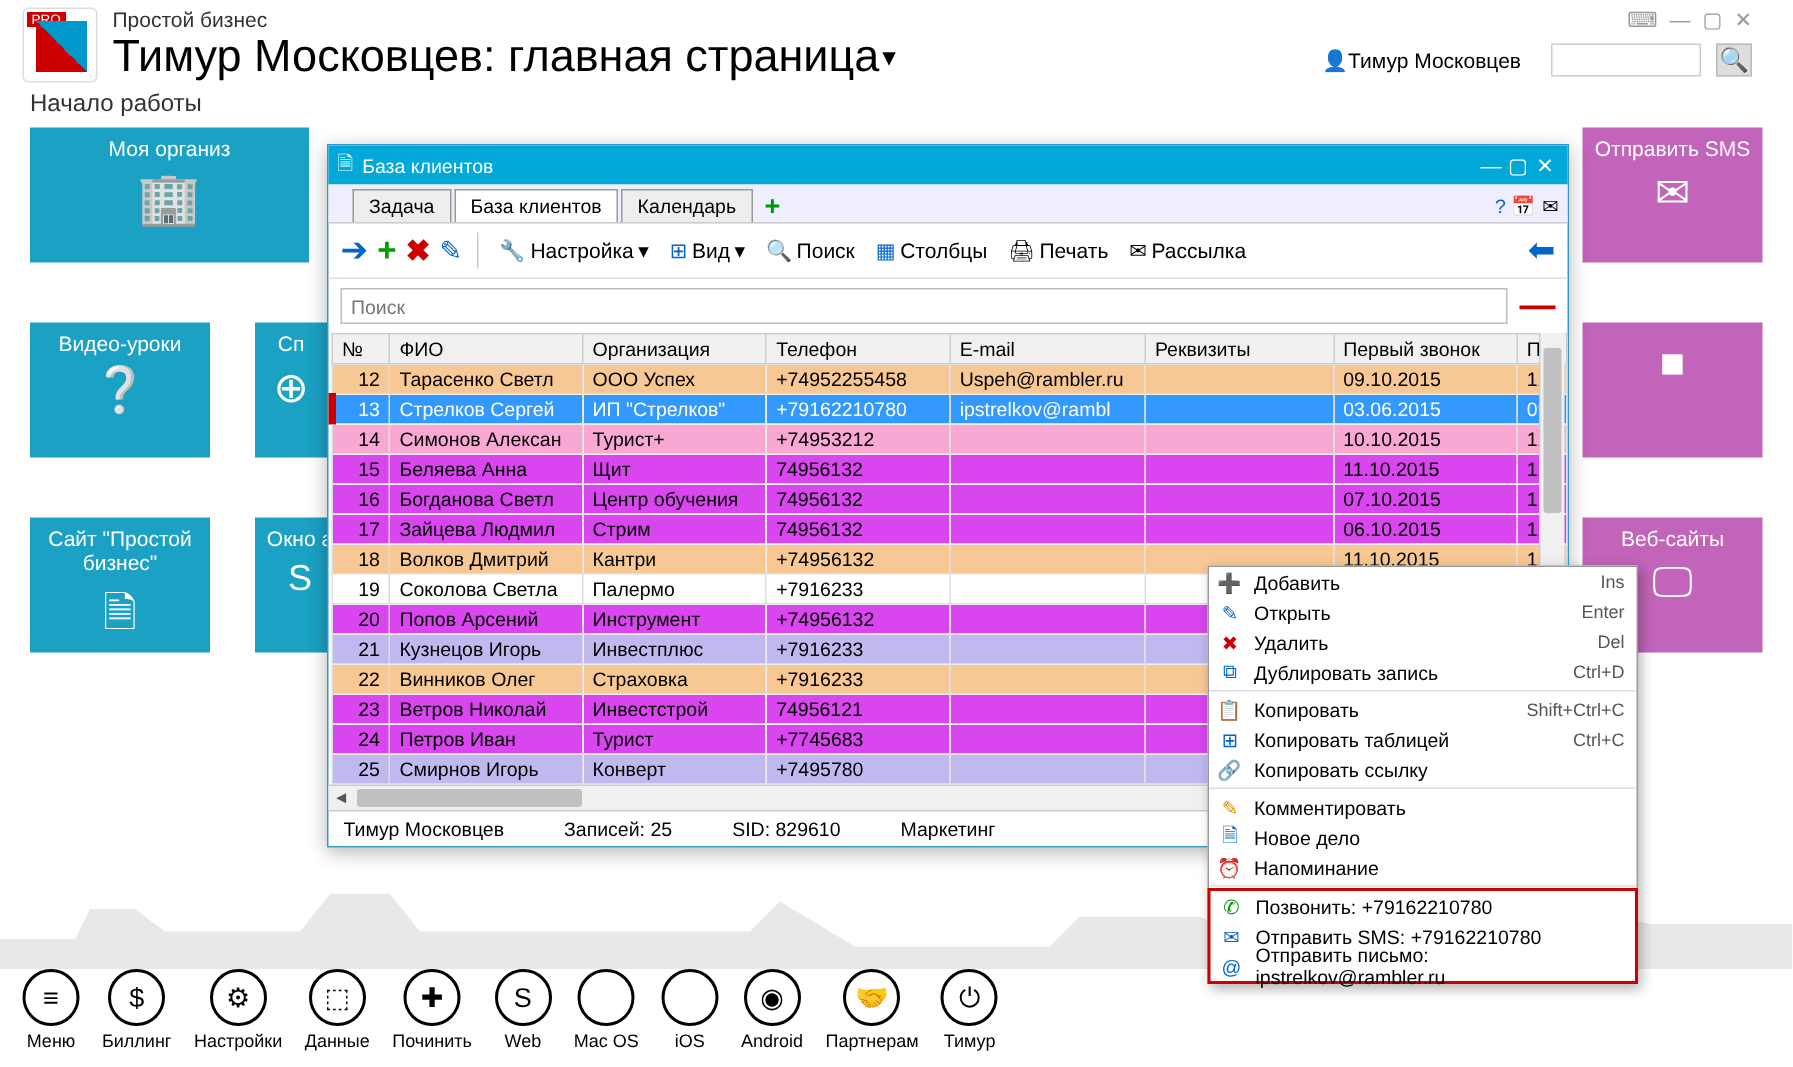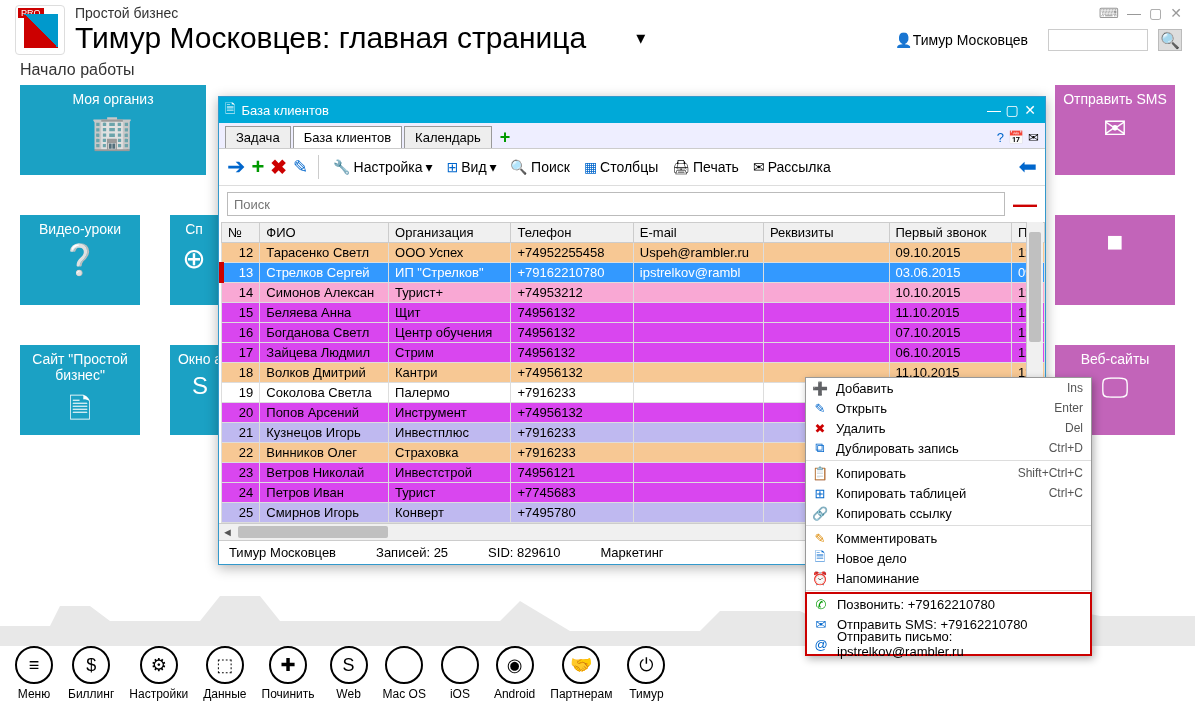--- a/index.html
+++ b/index.html
@@ -1,26 +1,26 @@
 <!DOCTYPE html>
 <html><head>
 <meta charset="utf-8">
 <style>
 * { margin: 0; padding: 0; box-sizing: border-box; font-family: 'Segoe UI', Arial, sans-serif; }
 html, body { width: 1195px; height: 711px; background: #fff; overflow: hidden; position: relative; }
 
 
-.app-header { display: flex; align-items: flex-start; padding: 5px 13px 0 15px; }
+.app-header { display: flex; align-items: flex-start; padding: 5px 27px 0 15px; }
 .logo { width: 50px; height: 50px; margin-right: 10px; position: relative; }
 .logo-box { width: 50px; height: 50px; background: linear-gradient(#fff,#fff); border: 1px solid #ddd; border-radius: 4px; position: relative; overflow: hidden; }
 .logo-box::before { content: "PRO"; position: absolute; top: 2px; left: 2px; background: #c00; color: #fff; font-size: 9px; padding: 0 3px; }
 .logo-box::after { content: ""; position: absolute; top: 8px; left: 8px; width: 34px; height: 34px; background: linear-gradient(45deg, #c00 50%, #0099cc 50%); }
 .header-titles { flex: 1; }
 .subtitle { font-size: 14px; color: #333; }
-.main-title { font-size: 30px; font-weight: 300; color: #000; display: flex; align-items: center; gap: 48px; }
+.main-title { font-size: 30px; font-weight: 300; color: #000; display: flex; align-items: center; }
 .main-title .chevron { font-size: 18px; margin-left: 2px; }
 .header-right { display: flex; align-items: center; gap: 10px; margin-top: 5px; }
 .header-icons-top { display: flex; gap: 8px; justify-content: flex-end; color: #999; font-size: 14px; margin-bottom: 8px; }
 .user-badge { font-size: 14px; display: flex; align-items: center; margin-right: 10px; }
 .search-box { width: 100px; height: 22px; border: 1px solid #ccc; }
 .search-btn { width: 24px; height: 22px; background: #ddd; border: 1px solid #bbb; display: flex; align-items: center; justify-content: center; cursor: pointer; }
 
 .section-label { font-size: 16px; padding: 6px 20px; color: #333; }
 
 
@@ -35,21 +35,21 @@
 .bb-item { text-align: center; font-size: 12px; cursor: pointer; }
 .bb-icon { width: 38px; height: 38px; border: 2px solid #000; border-radius: 50%; display: flex; align-items: center; justify-content: center; margin: 0 auto 3px; font-size: 18px; }
 
 
 .modal { position: absolute; top: 96px; left: 218px; width: 828px; background: #fff; border: 1px solid #3399cc; box-shadow: 0 3px 12px rgba(0,0,0,0.3); }
 .modal-titlebar { background: #00a9d8; height: 26px; display: flex; align-items: center; padding: 0 6px; color: #fff; font-size: 13px; }
 .modal-titlebar .ttl-icon { margin-right: 6px; }
 .modal-titlebar .spacer { flex: 1; }
 .modal-titlebar .win-btn { width: 18px; text-align: center; cursor: pointer; font-size: 14px; }
 
-.modal-tabs { display: flex; align-items: center; background: #eef; padding: 3px 6px 0 6px; border-bottom: 1px solid #ccc; font-size: 13px; }
+.modal-tabs { display: flex; align-items: center; background: #eef; padding: 3px 6px 0 16px; border-bottom: 1px solid #ccc; font-size: 13px; }
 .modal-tab { padding: 3px 10px; border: 1px solid #999; border-bottom: none; background: #eee; margin-right: 2px; cursor: pointer; }
 .modal-tab.active { background: #fff; font-weight: normal; }
 .plus-tab { color: #090; font-size: 18px; font-weight: bold; padding: 0 6px; cursor: pointer; }
 .modal-tabs .spacer { flex: 1; }
 .tab-right-icons { display: flex; gap: 4px; align-items: center; }
 
 .modal-toolbar { display: flex; align-items: center; padding: 5px 8px; gap: 6px; border-bottom: 1px solid #ddd; font-size: 14px; }
 .tb-btn { display: flex; align-items: center; gap: 3px; cursor: pointer; padding: 2px 4px; }
 .tb-sep { width: 1px; height: 24px; background: #ccc; margin: 0 4px; }
 .tb-arrow-back { font-size: 22px; color: #0066cc; cursor: pointer; }

